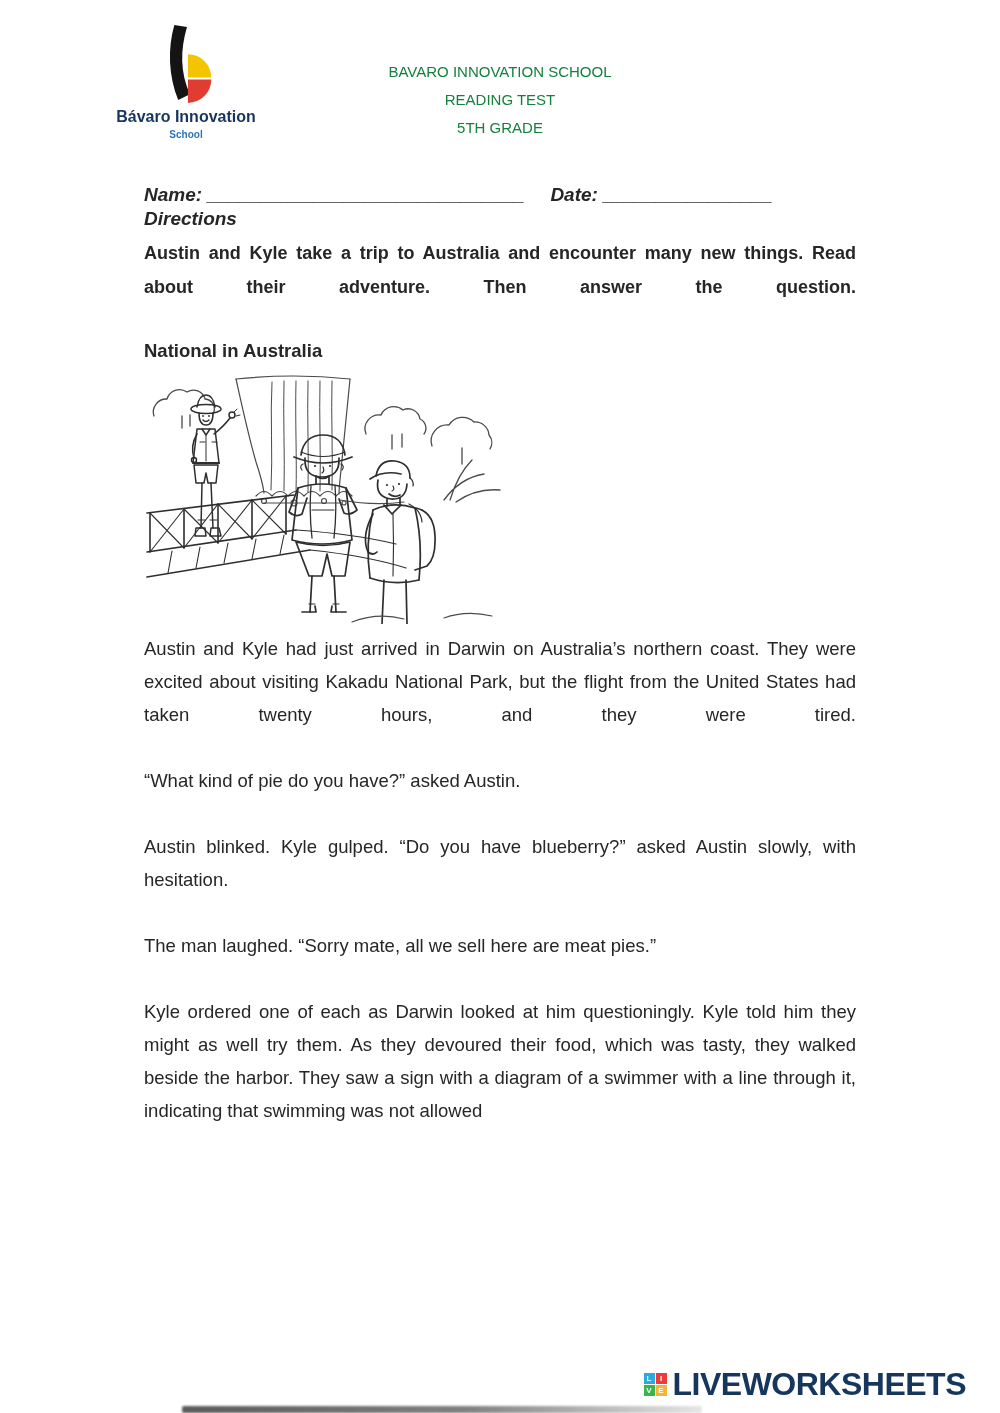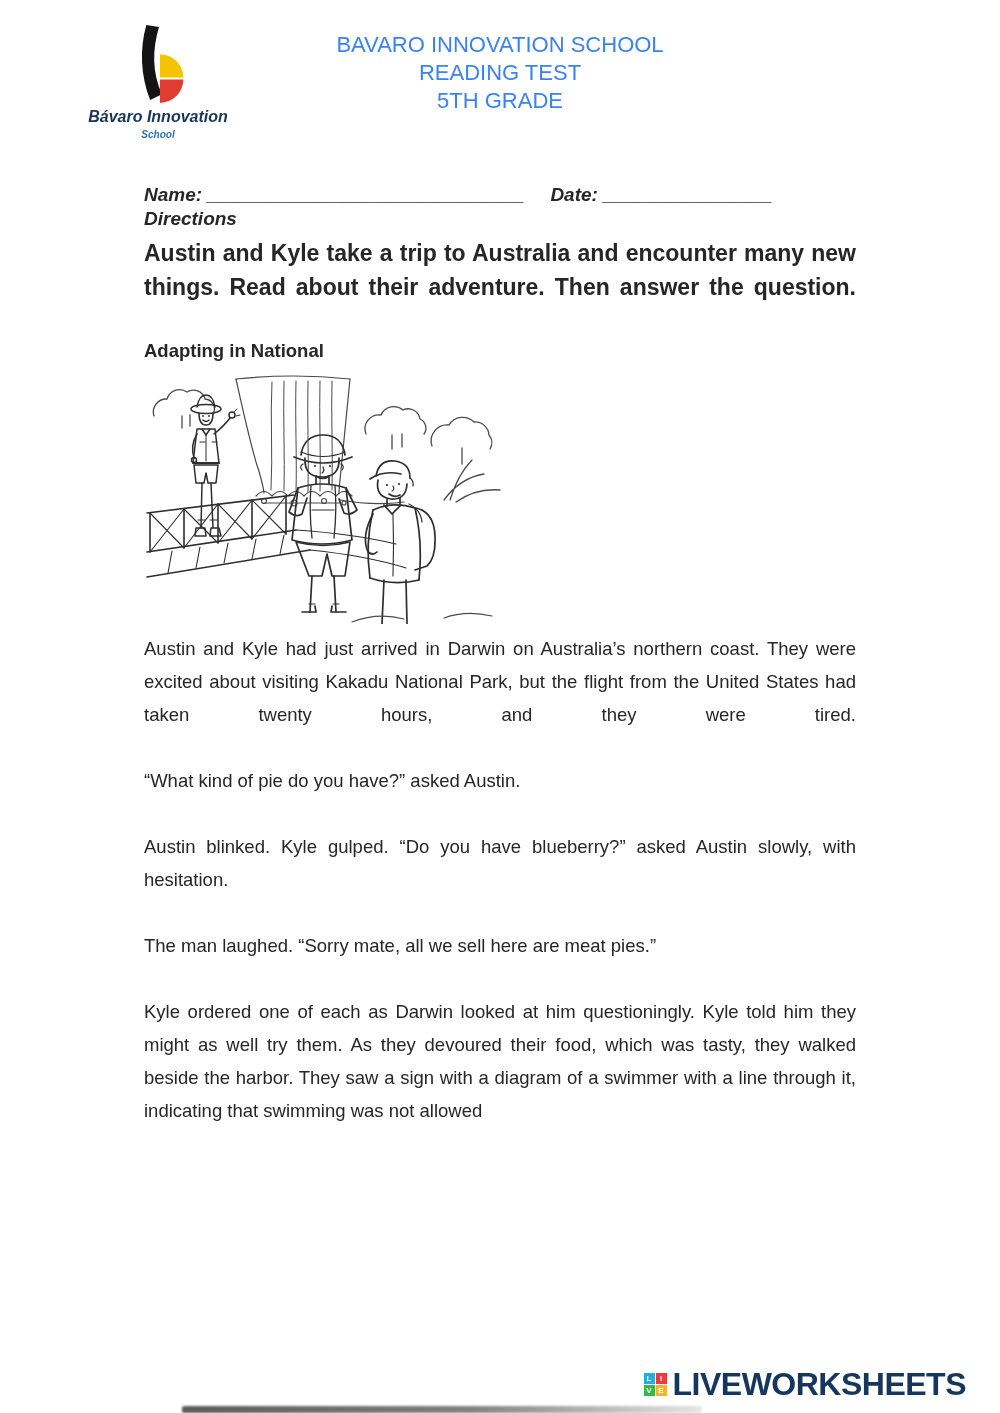--- a/index.html
+++ b/index.html
@@ -1,32 +1,32 @@
 <!DOCTYPE html>
 <html><head>
 <meta charset="utf-8">
 <style>
   html,body{margin:0;padding:0;background:#ffffff;}
   body{font-family:"Liberation Sans", sans-serif;color:#262626;}
   .page{position:relative;width:1000px;height:1413px;margin:0 auto;background:#fff;overflow:hidden;}
 
   
   .header{position:relative;height:158px;}
-  .logo{position:absolute;left:76px;top:22px;width:164px;text-align:center;font-style:italic;}
+  .logo{position:absolute;left:104px;top:22px;width:164px;text-align:center;}
   .logo-mark{width:70px;height:84px;display:block;margin:0 auto 2px;}
   .logo-line1{display:block;font-weight:700;font-size:16px;line-height:18px;}
   .logo-line2{display:block;font-weight:700;font-size:10px;line-height:17px;}
-  .header-title{text-align:center;padding-top:31px;font-size:22px;line-height:28px;color:#3b82f6;}
+  .header-title{text-align:center;padding-top:58px;font-size:15px;line-height:28px;color:#15803d;}
 
   
   .content{padding:0 144px;}
   .name-date{font-size:19px;font-weight:700;font-style:italic;margin:26px 0 2px;white-space:nowrap;}
   .date-label{margin-left:26px;}
   .directions-label{font-size:19px;font-weight:700;font-style:italic;margin:2px 0 6px;}
-  .directions-text{font-size:23px;font-weight:700;line-height:34px;margin:0 0 36px;
+  .directions-text{font-size:18px;font-weight:700;line-height:34px;margin:0 0 36px;
                    text-align:justify;text-align-last:justify;-moz-text-align-last:justify;}
   .story-title{font-size:18.5px;font-weight:700;margin:0 0 10px;}
   .figure{margin:0 0 8px;}
   .story{font-size:18.5px;line-height:33px;text-align:justify;margin:0 0 33px;}
   .story.stretch{text-align-last:justify;-moz-text-align-last:justify;}
   .story:last-of-type{margin-bottom:0;}
 
   
   .figure svg{display:block;}
 
@@ -63,21 +63,21 @@
     </div>
   </div>
 
   <div class="content">
 
     <p class="name-date"><span>Name:</span> <span>______________________________</span><span class="date-label">Date:</span> <span>________________</span></p>
 
     <p class="directions-label">Directions</p>
     <p class="directions-text">Austin and Kyle take a trip to Australia and encounter many new things. Read about their adventure. Then answer the question.</p>
 
-    <h3 class="story-title">Adapting in National</h3>
+    <h3 class="story-title">National in Australia</h3>
 
     <figure class="figure" style="margin-left:0;margin-right:0;">
       <svg viewBox="0 0 366 252" width="366" height="252" fill="none" stroke="#2e2e2e" stroke-width="1.6" stroke-linecap="round" stroke-linejoin="round" role="img" aria-label="Black-and-white line drawing of a park ranger waving from a wooden bridge beside a waterfall while two boys with hats and backpacks look on">
         <g stroke="#4a4a4a" stroke-width="1.2">
           <path d="M92 7 Q150 1 206 7"></path>
           <path d="M92 7 C98 34 104 62 112 90 C116 102 119 112 120 121"></path>
           <path d="M206 7 C203 36 200 70 197 98 C196 108 195 116 195 122"></path>
           <path d="M128 10 C126 44 129 82 127 118" stroke-width="1"></path>
           <path d="M140 9 C139 46 141 84 140 119" stroke-width="1"></path>
           <path d="M152 9 C151 48 153 86 152 120" stroke-width="1"></path>

